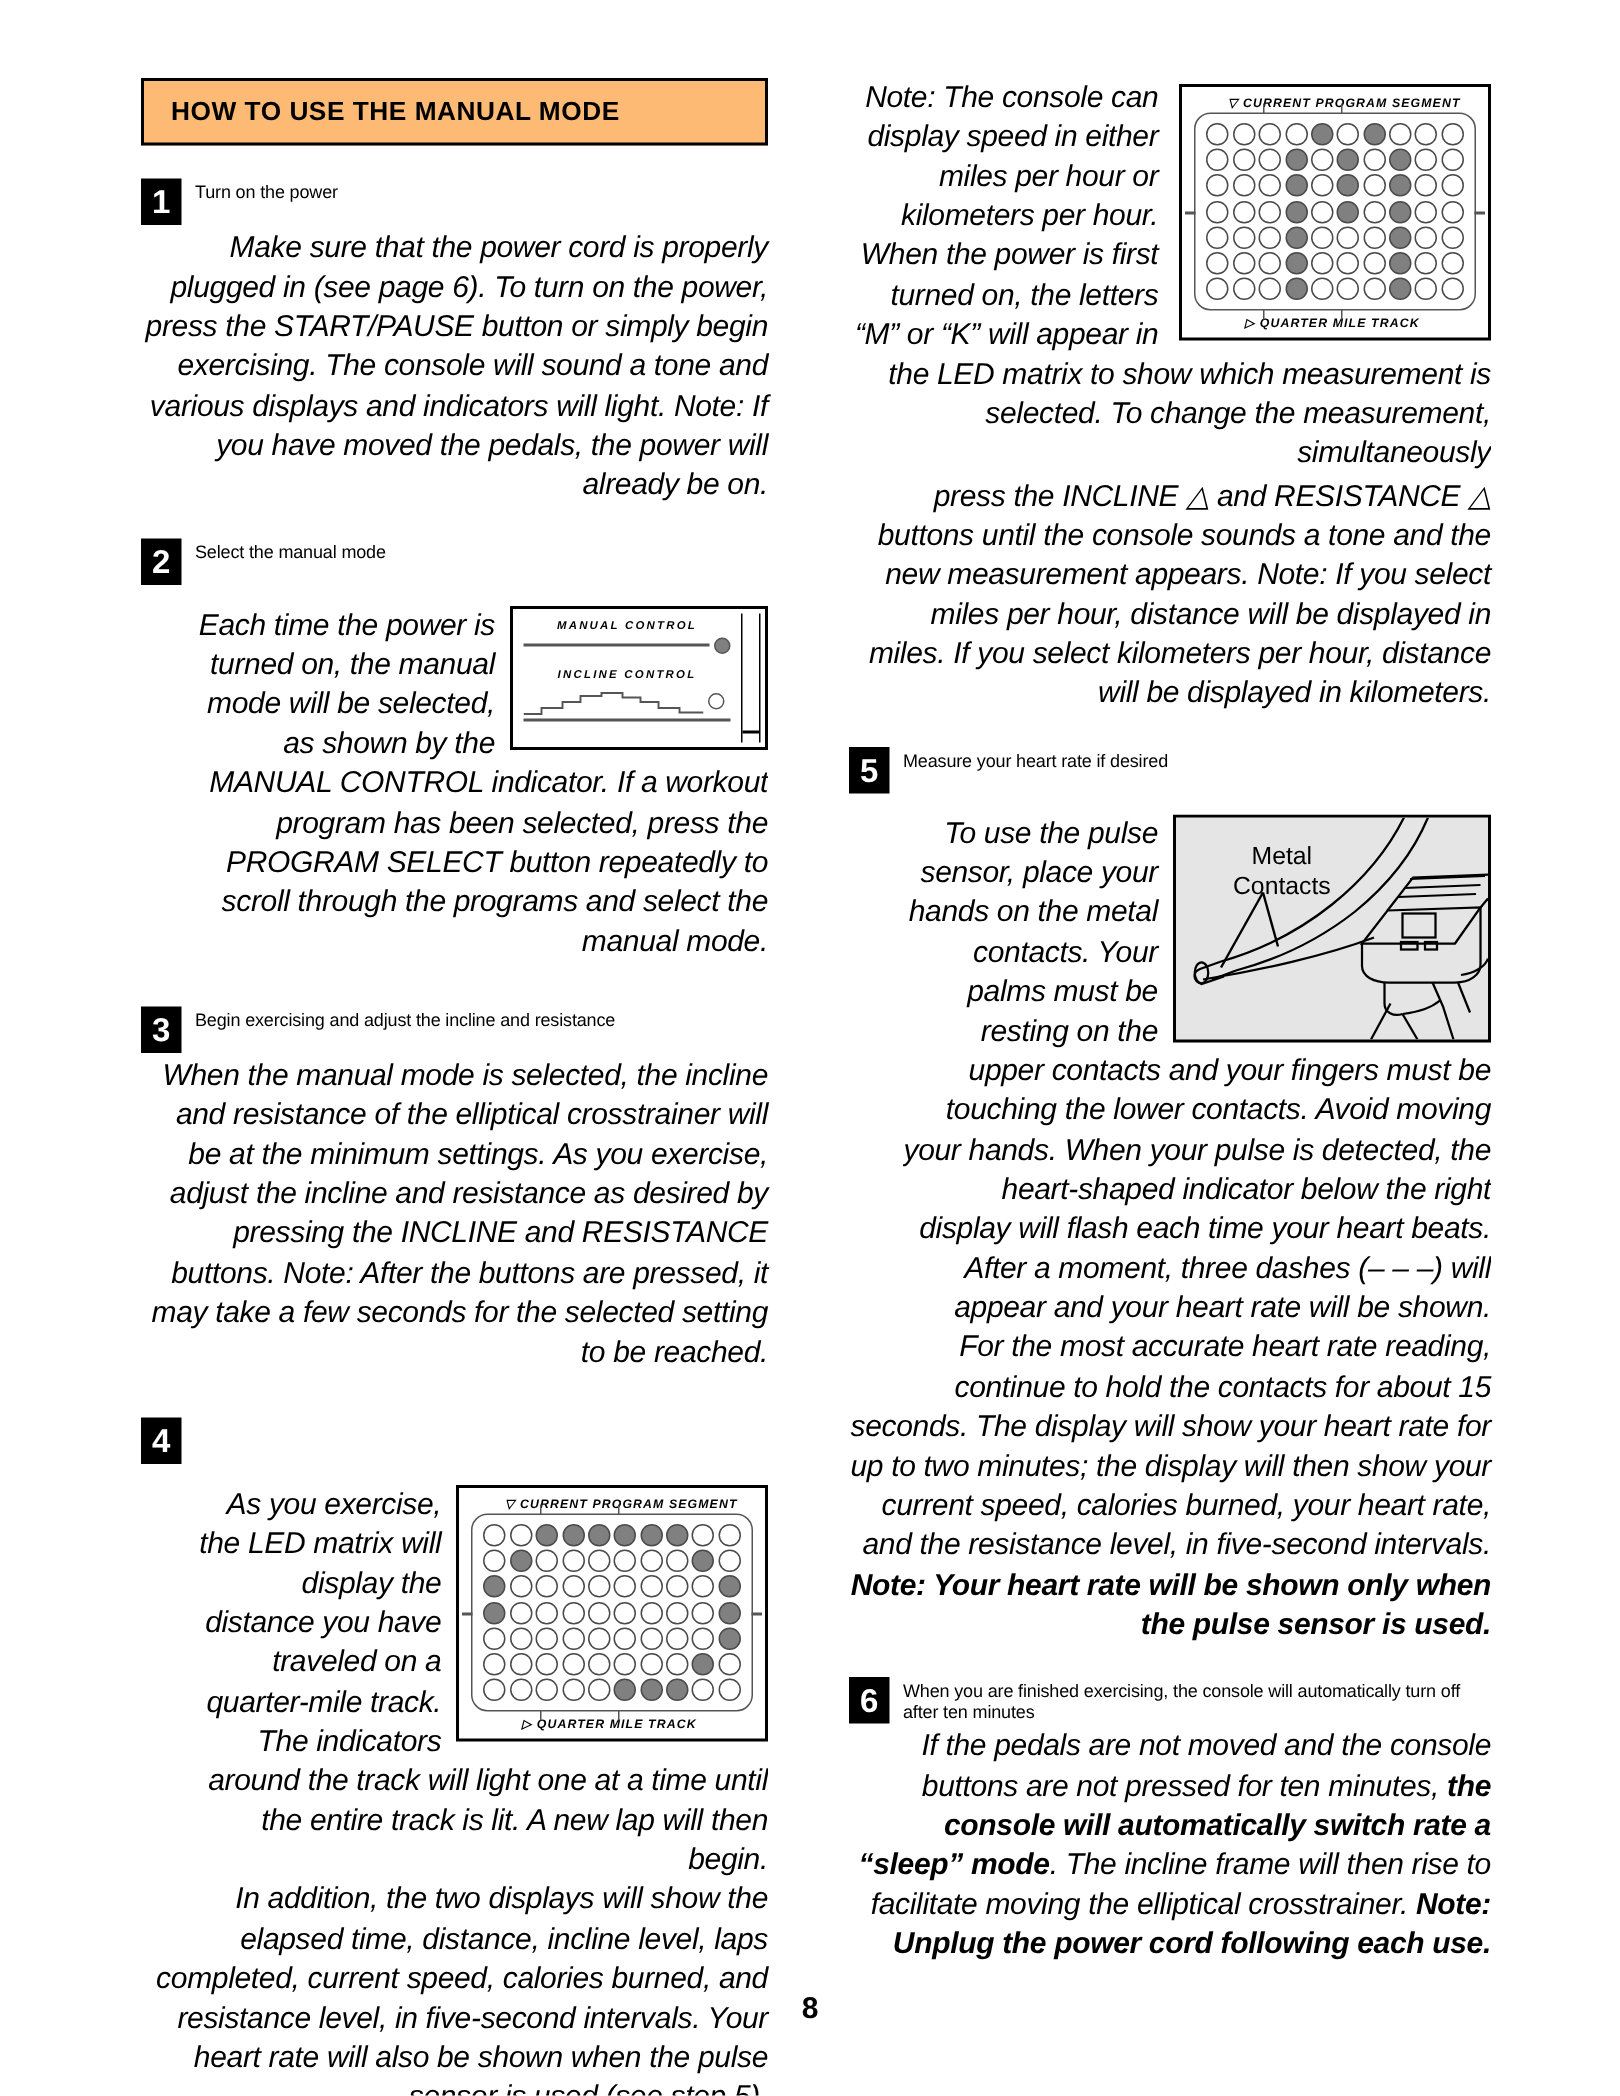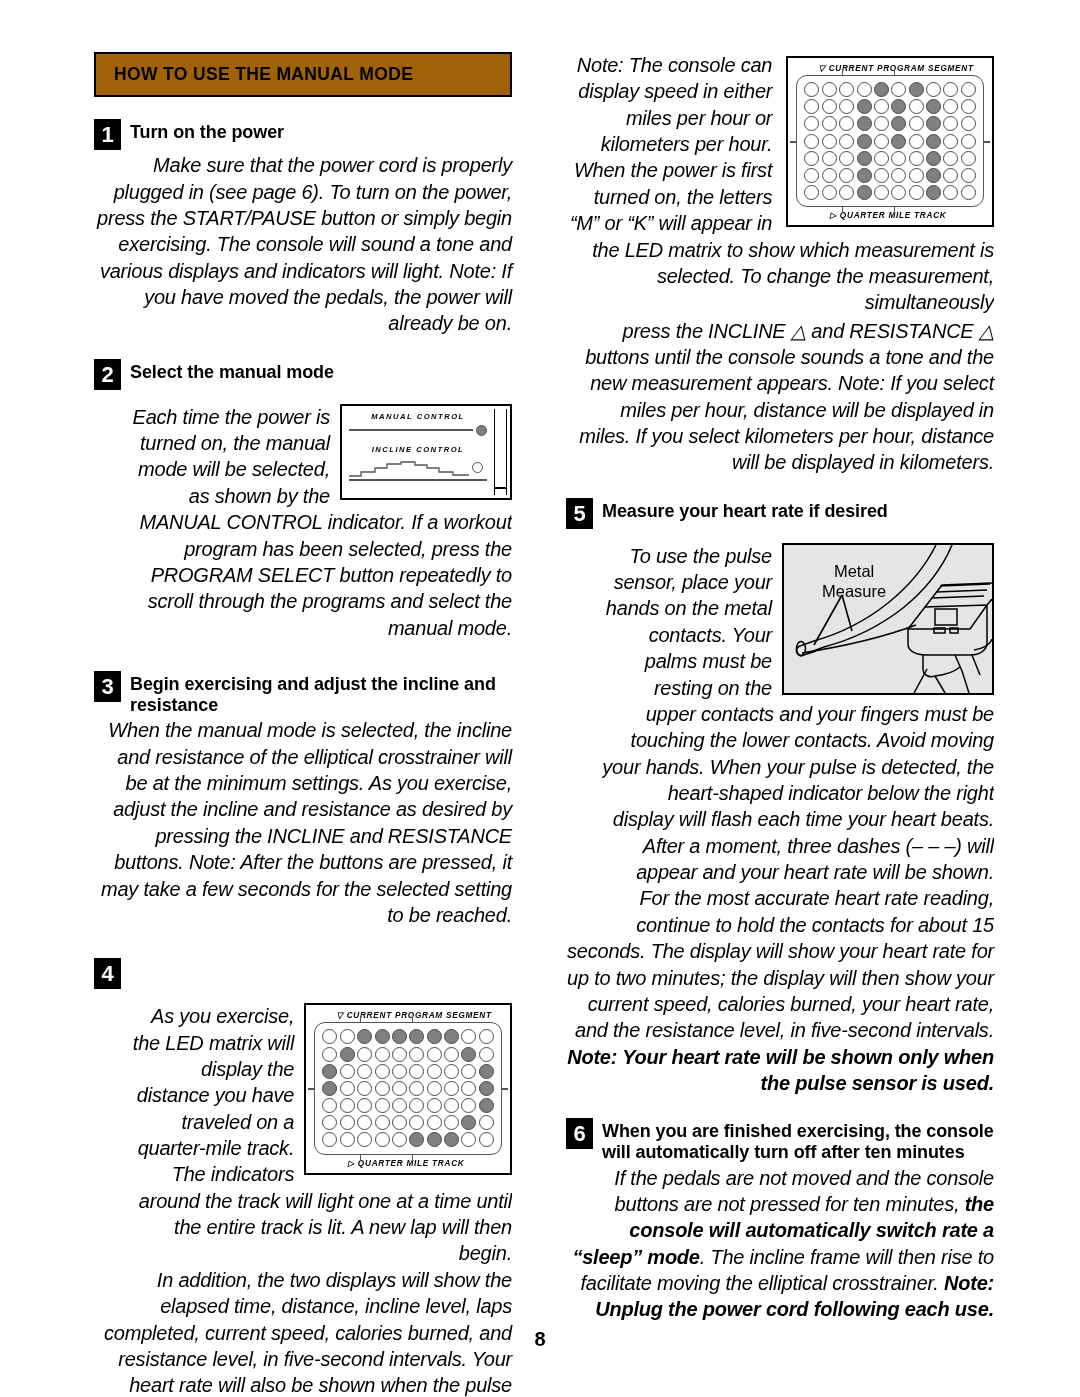--- a/index.html
+++ b/index.html
@@ -25,21 +25,21 @@
     width: 900px;
     display: flex;
     gap: 54px;
   }
   .col { width: 440px; }
   .col-right { width: 440px; }
 
   
   .banner {
     border: 2.5px solid #000;
-    background: #a16207;
+    background: #fdba74;
     padding: 11px 0 11px 18px;
     font-size: 17.5px;
     font-weight: bold;
     letter-spacing: 0.35px;
     line-height: 1.1;
     margin-bottom: 22px;
   }
 
   
   .step {
@@ -53,22 +53,22 @@
     background: #000;
     color: #fff;
     font-size: 22px;
     font-weight: bold;
     text-align: center;
     line-height: 31px;
     margin-right: 9px;
     font-family: "Liberation Sans", sans-serif;
   }
   .step-title {
-    font-size: 18px;
-    font-weight: bold;
+    font-size: 12px;
+    font-weight: normal;
     line-height: 1.15;
     padding-top: 3px;
     letter-spacing: -0.1px;
   }
 
   
   p.body {
     font-size: 20px;
     line-height: 1.318;
     margin: 0 0 0 0;
@@ -500,21 +500,21 @@
       <div class="step gap-m">
         <div class="step-num">5</div>
         <div class="step-title">Measure your heart rate if desired</div>
       </div>
 
       <div class="wrap indent gap-s">
         <div class="fig-right">
           <div class="contacts-box">
             <div class="contacts-label">
               <div>Metal</div>
-              <div>Measure</div>
+              <div>Contacts</div>
             </div>
             <svg width="208" height="148" viewBox="0 0 208 148">
               <g fill="none" stroke="#000" stroke-width="1.5">
 
                 <path d="M152 0 C141 22 124 42 104 58 C84 74 58 88 30 96"></path>
                 <path d="M168 0 C158 24 140 46 119 63 C96 81 70 94 40 102"></path>
 
                 <path d="M30 96 L16 101 C11 103 11 109 17 111 L32 106"></path>
                 <ellipse cx="17" cy="103.5" rx="4.5" ry="7"></ellipse>
                 <path d="M40 102 L24 108"></path>

